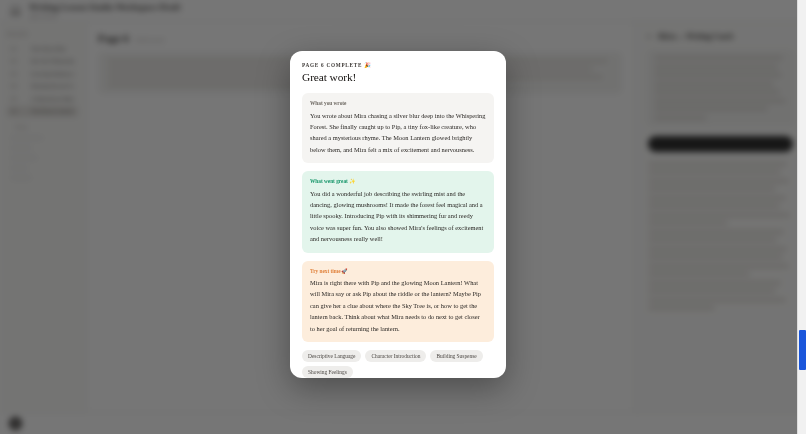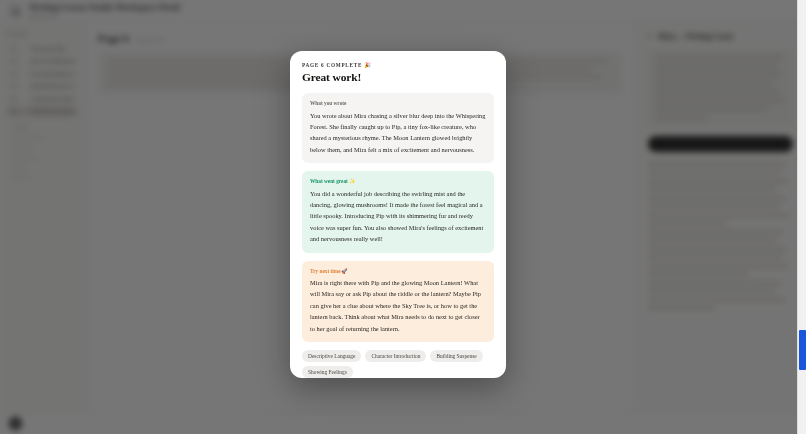--- a/index.html
+++ b/index.html
@@ -125,21 +125,21 @@
     padding: 11px 12px 0 12px;
   }
   .eyebrow {
     font-size: 5.2px; font-weight: 700; letter-spacing: .75px;
     color: #3b3734; text-transform: uppercase;
     font-family: "Liberation Serif", serif;
     margin-bottom: 3px;
   }
   .eyebrow .emoji { letter-spacing: 0; font-size: 5.6px; }
   .modal-title {
-    font-size: 11.4px; font-weight: 700; color: #14110f; letter-spacing: -.1px;
+    font-size: 11.4px; font-weight: 400; color: #14110f; letter-spacing: -.1px;
     margin-bottom: 10px;
   }
 
   .fb-card { border-radius: 6px; padding: 7px 8px 8px 8px; margin-bottom: 8px; }
   .fb-card.neutral { background: #f5f4f2; }
   .fb-card.great   { background: #e3f5ec; }
   .fb-card.next    { background: #fdeddc; }
   .fb-label {
     font-size: 5.3px; font-weight: 700; margin-bottom: 3.5px;
     font-family: "Liberation Serif", serif;

